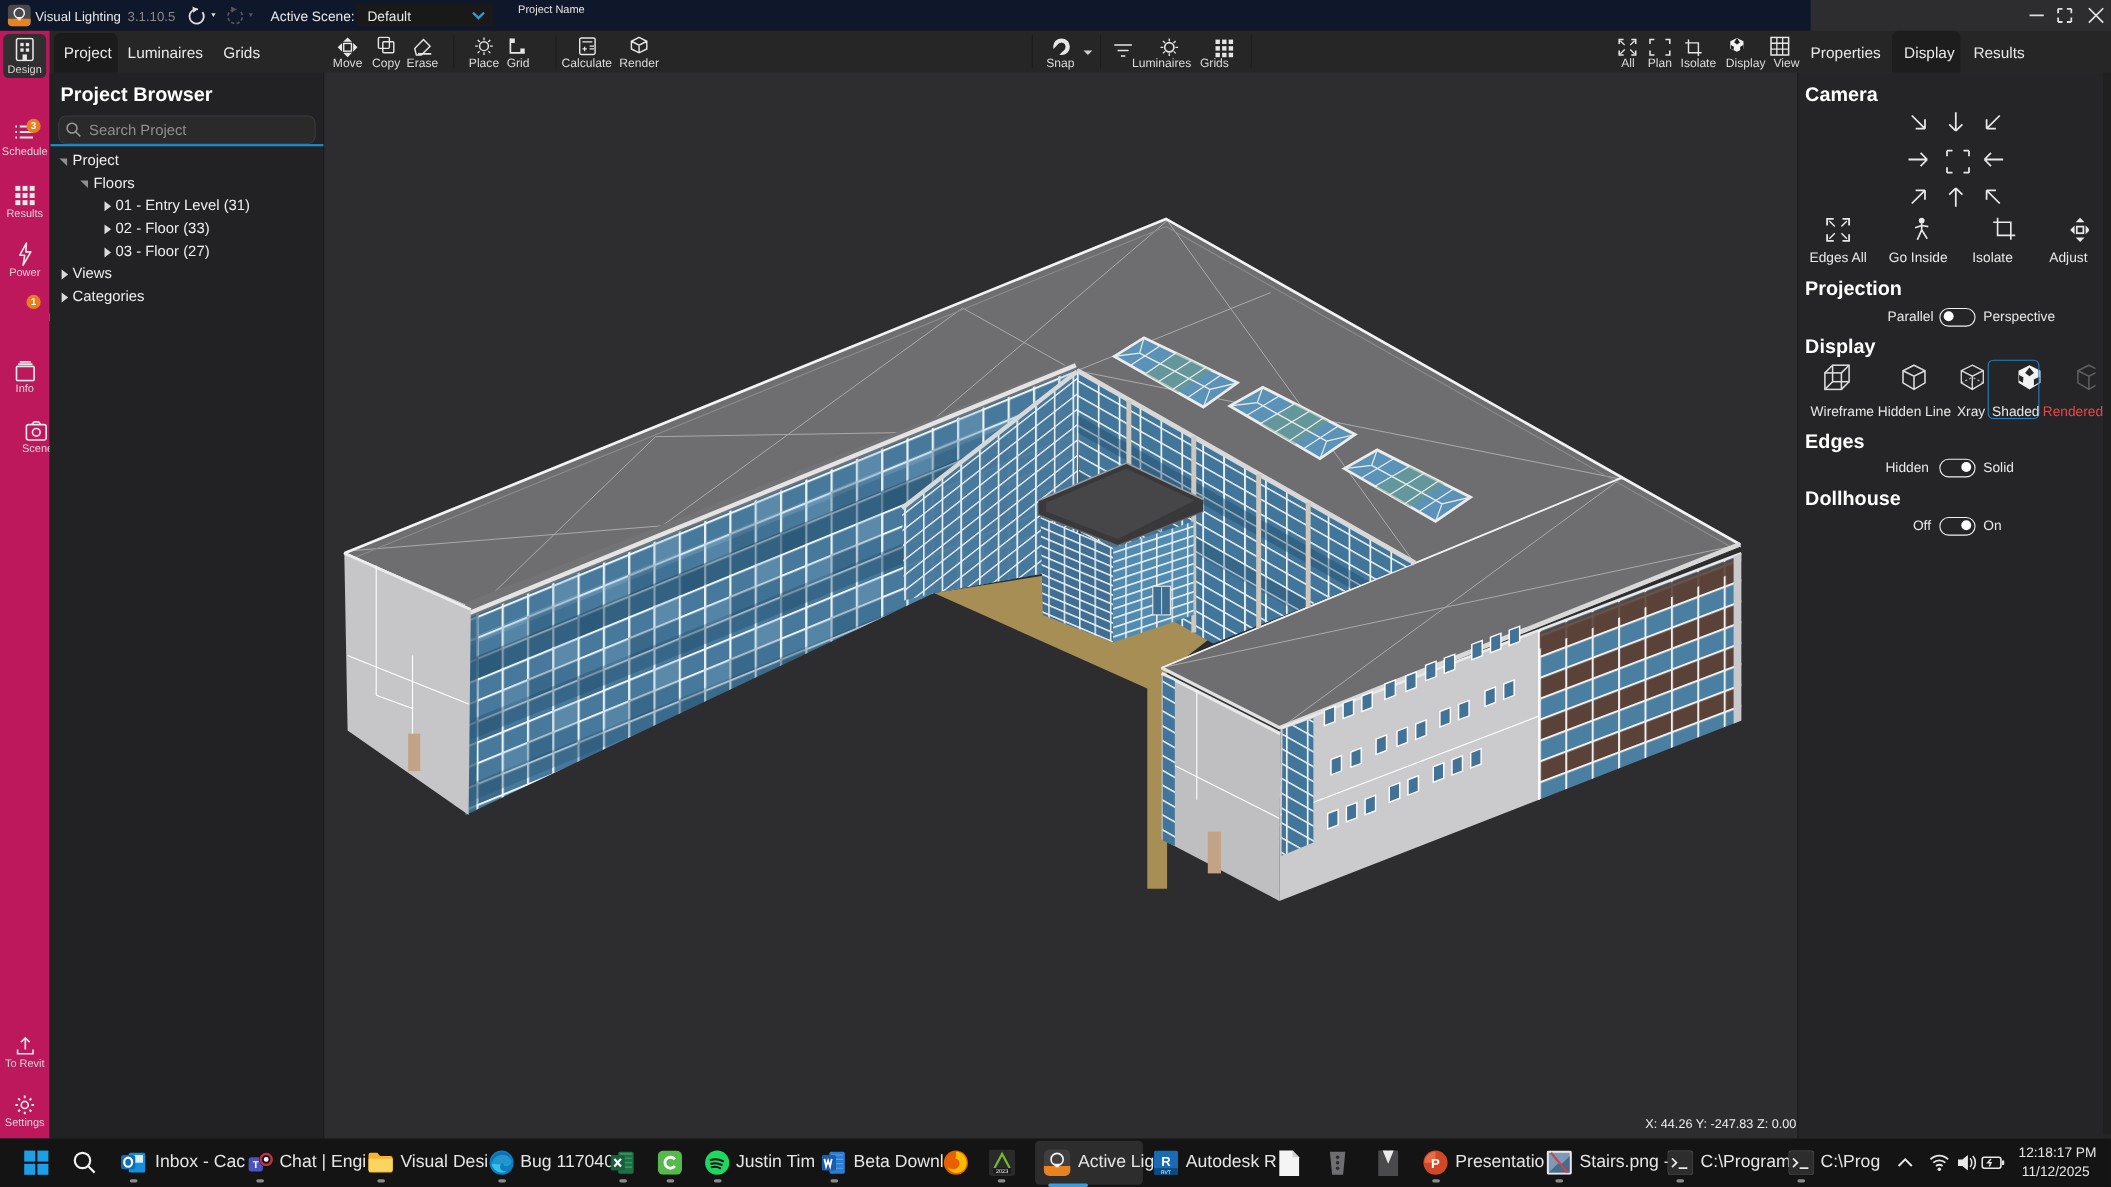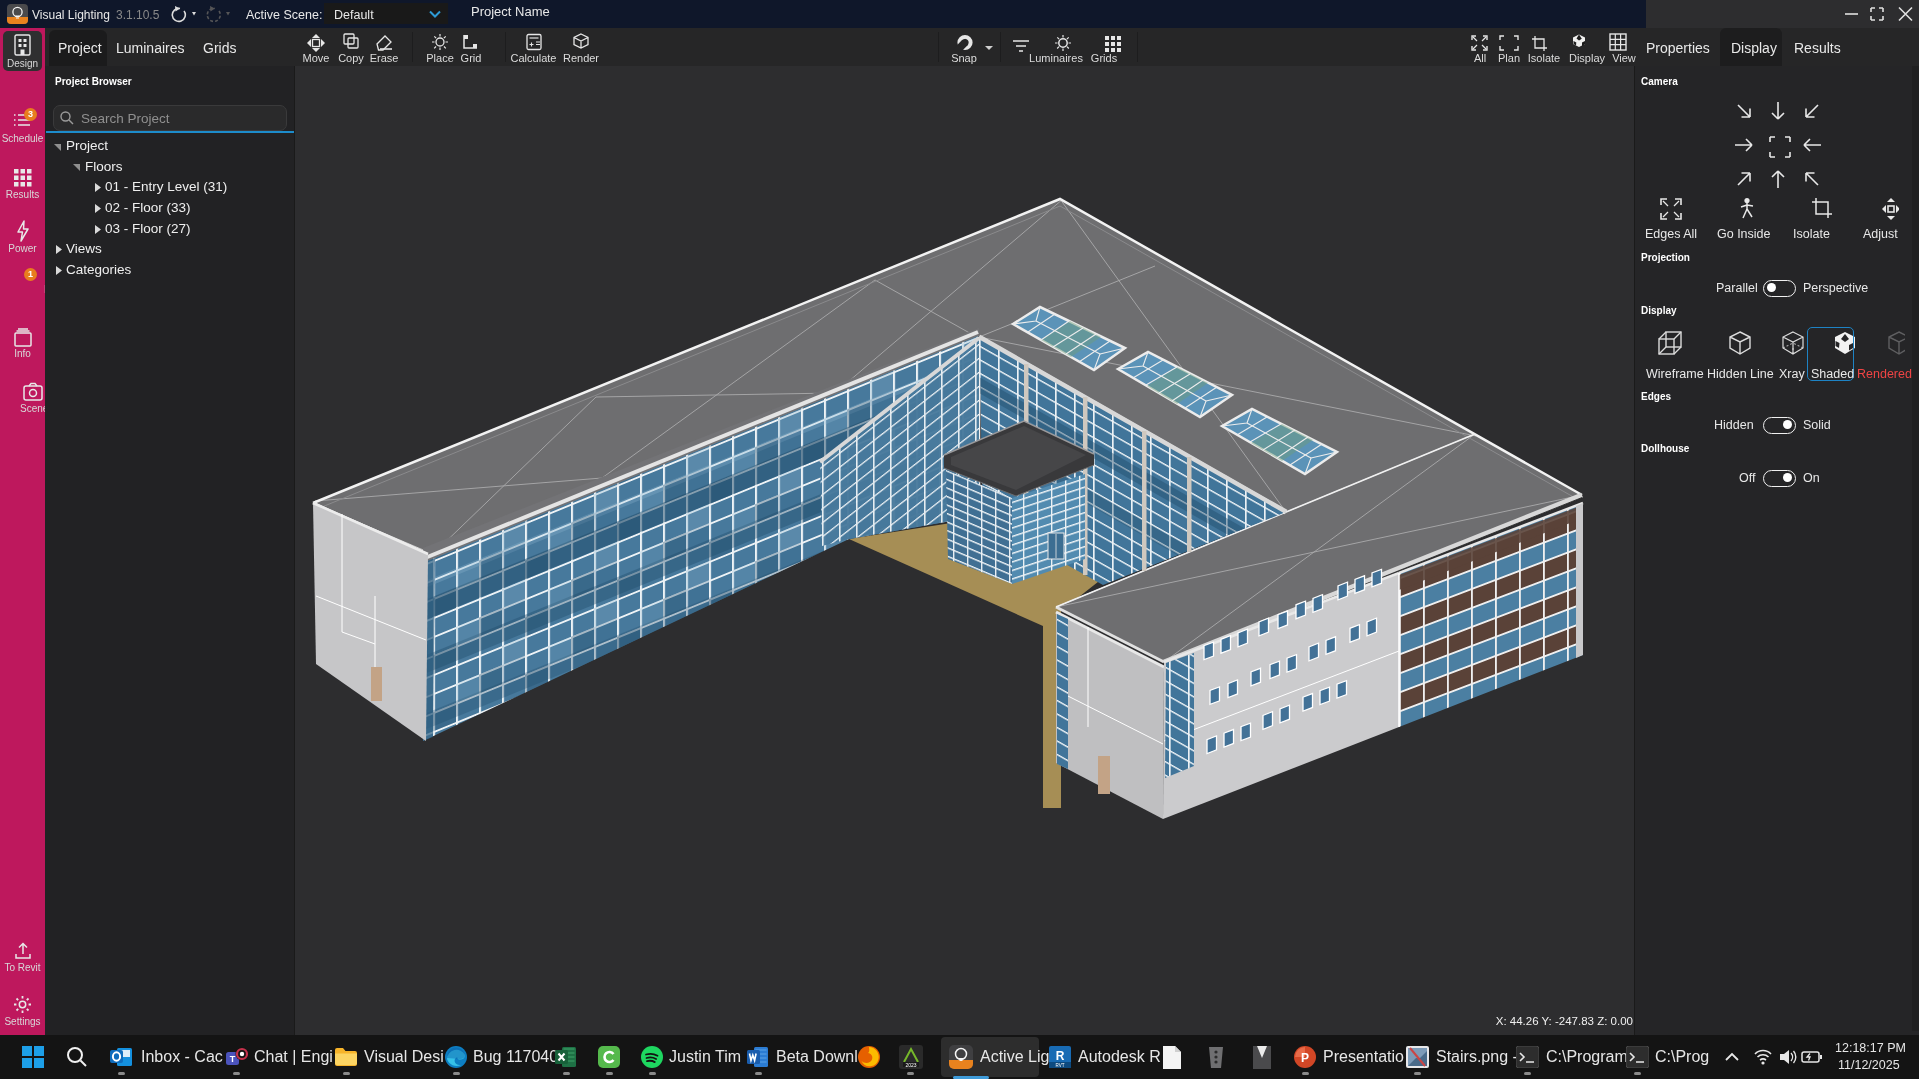--- a/index.html
+++ b/index.html
@@ -13,21 +13,21 @@
   #viewport { left:295px; top:66px; width:1339px; height:969px; background:#2d2d2f; }
   #rightpanel { left:1634px; top:66px; width:285px; height:969px; background:#252527; border-left:1px solid #1a1a1a; }
   #taskbar { left:0; top:1035px; width:1919px; height:44px; background:#141414; }
   .wtxt { color:#e8e8e8; }
   .lbl { position:absolute; color:#dcdcdc; font-size:11px; text-align:center; white-space:nowrap; }
   .sideitem { position:absolute; width:45px; text-align:center; color:#d8d8d8; font-size:10px; }
   .sideitem svg { display:block; margin:0 auto 1px auto; }
   .badge { position:absolute; background:#e87d1e; color:#fff; font-size:9px; font-weight:bold;
     border-radius:7px; min-width:13px; height:13px; line-height:13px; text-align:center; }
   .treerow { position:absolute; color:#efefef; font-size:13.5px; white-space:nowrap; }
-  .h1 { position:absolute; color:#ffffff; font-weight:bold; font-size:10px; }
+  .h1 { position:absolute; color:#ffffff; font-weight:bold; font-size:18px; }
   .toggle { position:absolute; width:33px; height:17px; border:1.5px solid #f0f0f0; border-radius:9px; }
   .toggle .knob { position:absolute; top:2px; width:9px; height:9px; background:#ffffff; border-radius:50%; }
   .ptxt { position:absolute; color:#e8e8e8; font-size:12.5px; white-space:nowrap; }
   .tbtext { position:absolute; top:13px; color:#e6e6e6; font-size:16px; white-space:nowrap; }
   .runbar { position:absolute; top:37px; width:7px; height:3px; background:#8a8a8a; border-radius:2px; }
 </style>
 </head>
 <body>
 <div class="abs" id="titlebar">
 
@@ -47,21 +47,21 @@
     <path d="M49 6 a6.5 6.5 0 1 1 -4 -2.5" fill="none" stroke="#555557" stroke-width="1.6" stroke-dasharray="3 2"></path>
     <path d="M40 1 l5 2.5 -4.5 3 z" fill="#555557"></path>
     <path d="M56 7 l4 0 -2 3.5 z" fill="#555557"></path>
   </svg>
   <span class="abs wtxt" style="left:246px;top:8px;font-size:12.5px;">Active Scene:</span>
   <div class="abs" style="left:324px;top:3px;width:124px;height:21px;background:#191919;"></div>
   <span class="abs wtxt" style="left:334px;top:8px;font-size:12.5px;">Default</span>
   <svg class="abs" style="left:428px;top:10px" width="14" height="9" viewBox="0 0 14 9">
     <path d="M2 1.5 l5 5 5 -5" fill="none" stroke="#2e9bd6" stroke-width="2"></path>
   </svg>
-  <span class="abs wtxt" style="left:471px;top:4px;font-size:13px;">Project Name</span>
+  <span class="abs wtxt" style="left:471px;top:4px;font-size:10px;">Project Name</span>
 
   <svg class="abs" style="left:1843px;top:6px" width="70" height="16" viewBox="0 0 70 16">
     <path d="M2 8 h13" stroke="#e0e0e0" stroke-width="1.6"></path>
     <path d="M28 2 h4 M36 2 h4 M28 2 v4 M40 2 v4 M28 10 v4 M40 10 v4 M28 14 h4 M36 14 h4" stroke="#e0e0e0" stroke-width="1.6" fill="none"></path>
     <path d="M56 1.5 l13 13 M69 1.5 l-13 13" stroke="#e0e0e0" stroke-width="1.6"></path>
   </svg>
 </div>
 <div class="abs" id="ribbon">
   <div class="abs" style="left:367px;top:4px;width:1px;height:30px;background:#1d1d1e;"></div>
   <div class="abs" style="left:460px;top:4px;width:1px;height:30px;background:#1d1d1e;"></div>

